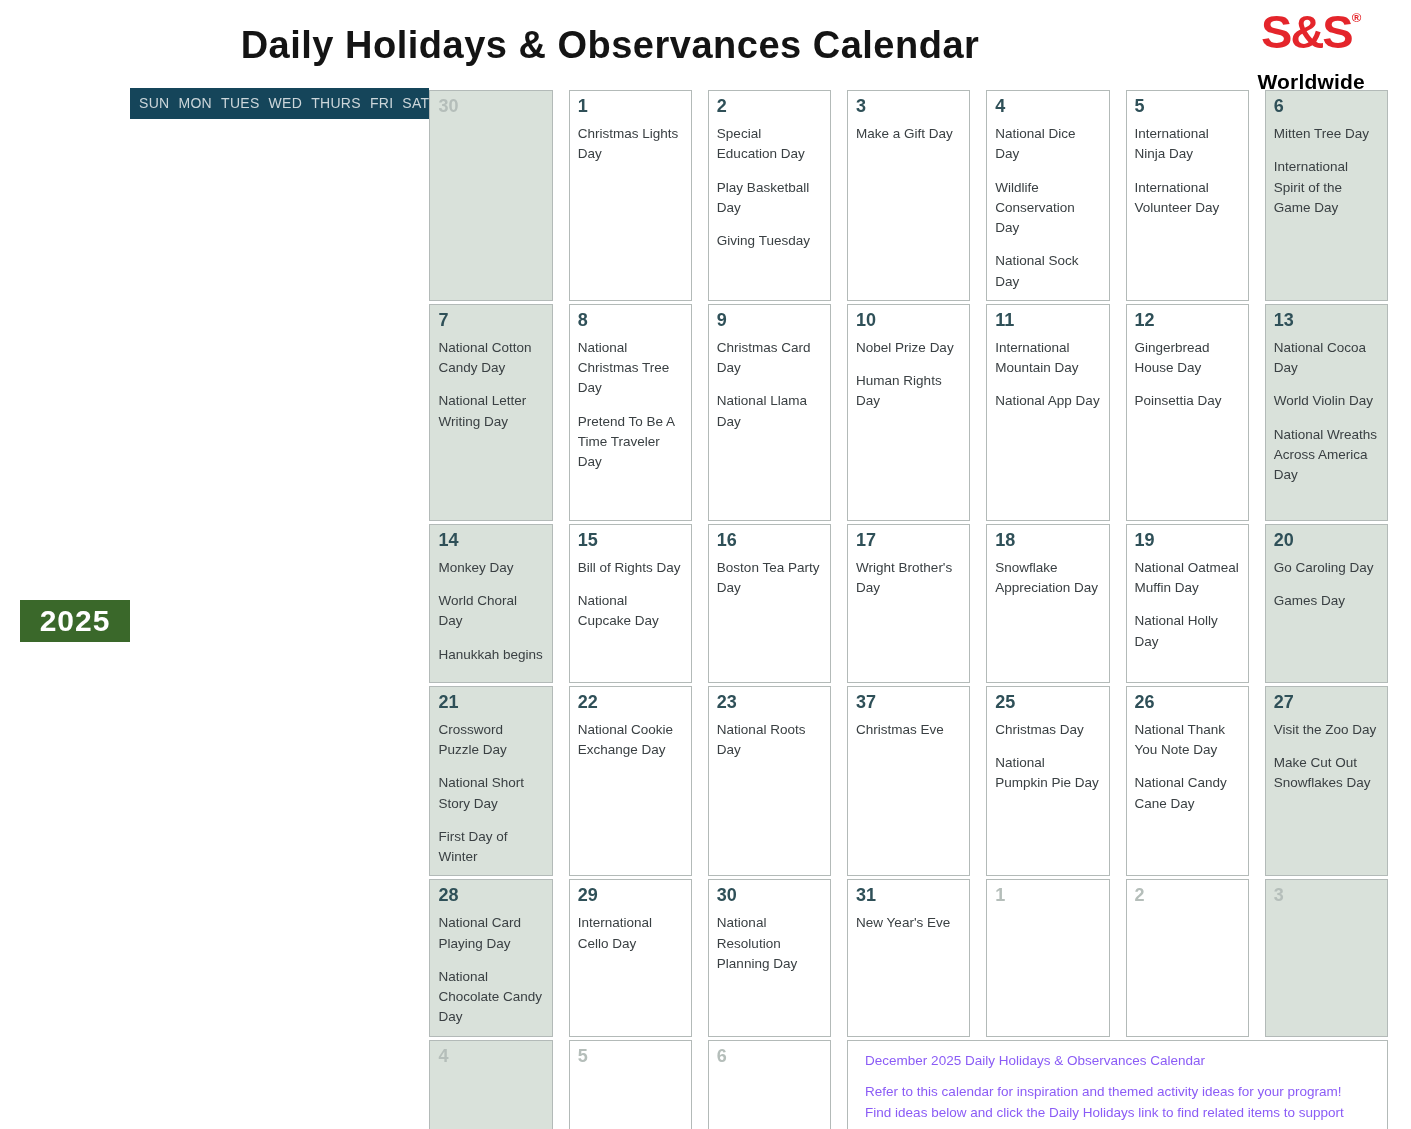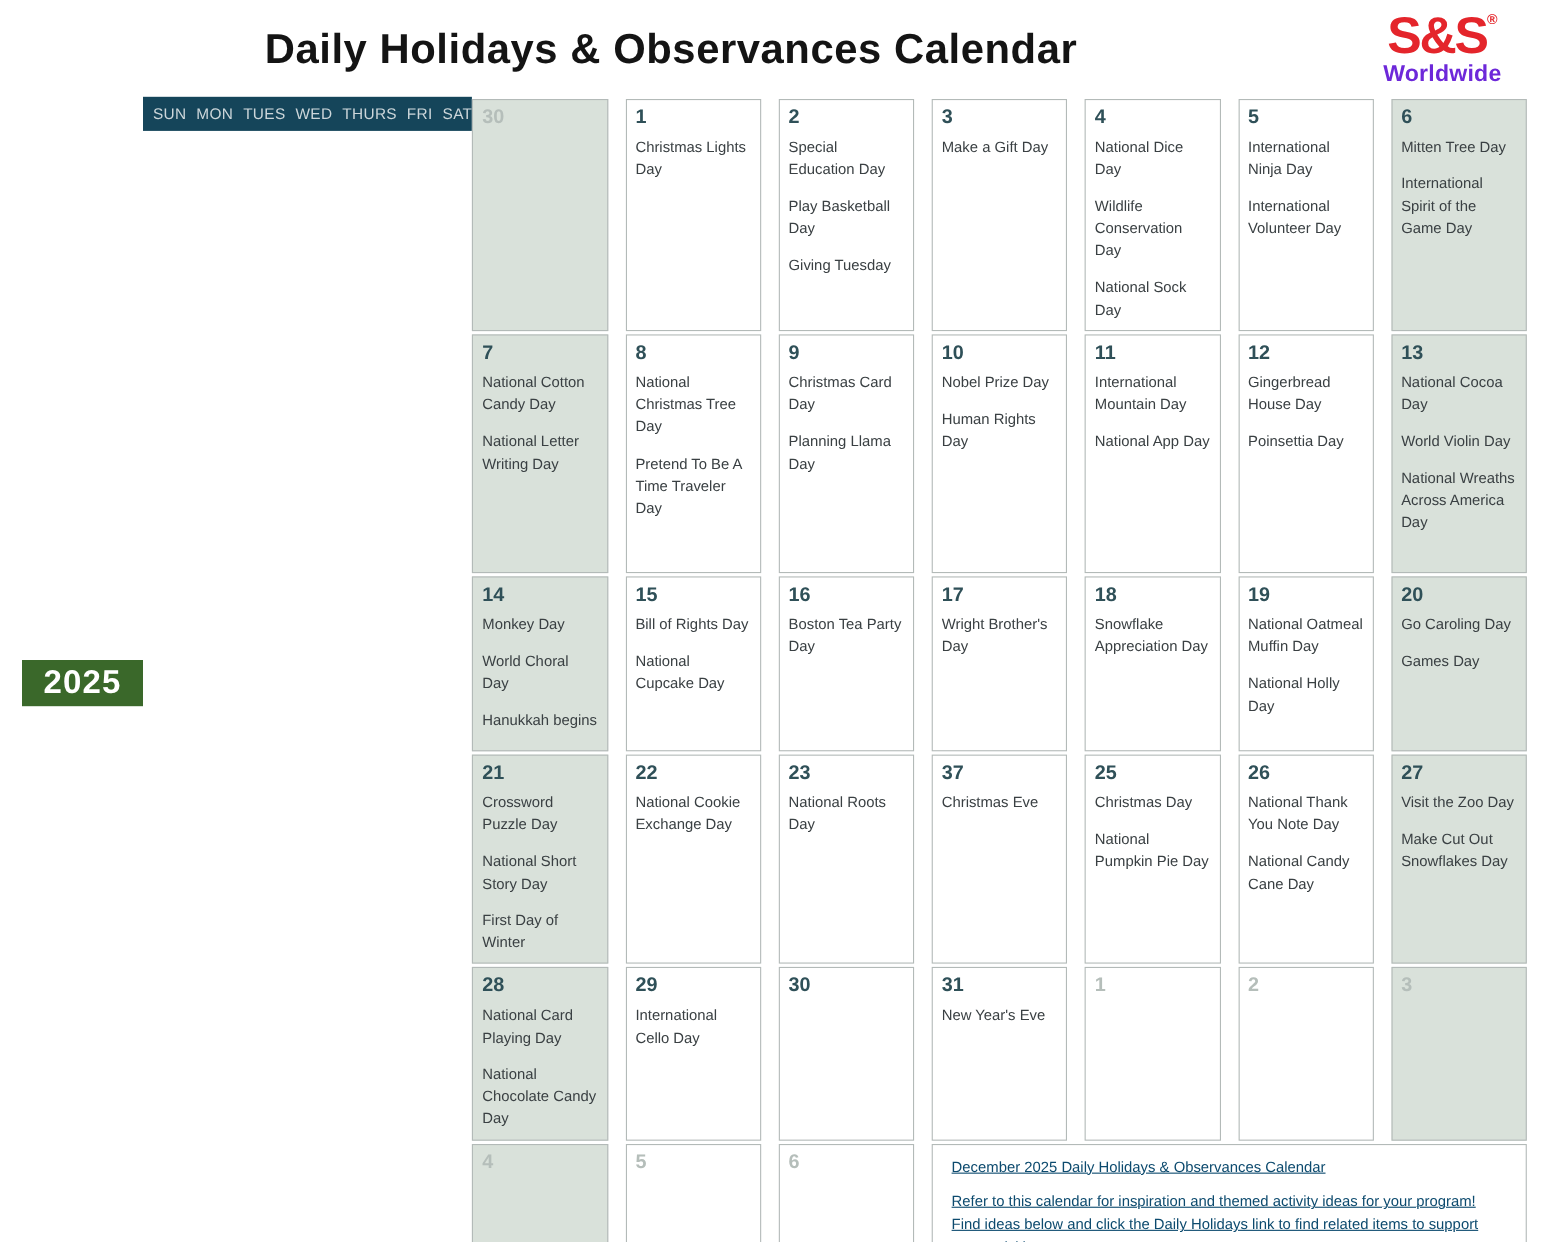--- a/index.html
+++ b/index.html
@@ -14,21 +14,21 @@
   
   .page-header { position: relative; height: 112px; }
   .title-wrap { width: 1220px; text-align: center; padding-top: 24px; }
   h1.page-title {
     font-size: 38px; font-weight: 800; color: #141414; letter-spacing: 0.5px;
     display: inline-block;
   }
   .logo { position: absolute; top: 8px; right: 46px; text-align: center; line-height: 1; }
   .logo-brand { color: var(--logo-red, #e4252b); font-size: 47px; font-weight: 800; letter-spacing: -2px; }
   .logo-reg { font-size: 13px; vertical-align: 26px; letter-spacing: 0; }
-  .logo-sub { color: #6d28d9; font-size: 21px; font-weight: 700; margin-top: 2px; letter-spacing: 0.2px; }
+  .logo-sub { color: #000000; font-size: 21px; font-weight: 700; margin-top: 16px; letter-spacing: 0.2px; }
 
   
   .cal-wrap { position: absolute; top: 88px; left: 20px; display: flex; align-items: center; }
 
   .sidebar {
     width: 110px; flex: 0 0 110px; position: relative;
     background: linear-gradient(180deg, var(--sidebar-green-dark2, #46752f) 0%, var(--sidebar-green-light, #6ba757) 100%);
   }
   .year-badge {
     height: 42px; background: var(--sidebar-green-dark, #3a682a); color: #ffffff;
@@ -59,21 +59,21 @@
   .week:nth-child(6) { min-height: 86px; }
 
   .cell { border: 1px solid #b3bab8; background: #ffffff; padding: 5px 8px 8px 8px; overflow: hidden; }
   .cell.weekend { background: var(--weekend-bg, #d9e1da); }
   .daynum { font-size: 18px; font-weight: 700; color: #2f5058; margin-bottom: 7px; }
   .cell.outside .daynum { color: #b5beba; }
   .event { font-size: 13.5px; color: #3a4043; line-height: 1.5; margin-bottom: 13px; }
   .event:last-child { margin-bottom: 0; }
 
   .note-cell { grid-column: span 4; padding: 10px 17px 8px 17px; background: #ffffff; }
-  .note-line { font-size: 13.5px; color: #0c4a6e; line-height: 1.55; margin-bottom: 11px; text-decoration: underline; }
+  .note-line { font-size: 13.5px; color: #8b5cf6; line-height: 1.55; margin-bottom: 11px; }
   .note-line:last-child { margin-bottom: 0; }
 </style>
 </head>
 <body>
 
 <div class="page">
 
   <header class="page-header">
     <div class="title-wrap">
       <h1 class="page-title">Daily Holidays &amp; Observances Calendar</h1>
@@ -161,21 +161,21 @@
     <div class="daynum">8</div>
     <div class="events">
                 <div class="event">National Christmas Tree Day</div>
                 <div class="event">Pretend To Be A Time Traveler Day</div>
               </div>
   </div>
             <div class="cell">
     <div class="daynum">9</div>
     <div class="events">
                 <div class="event">Christmas Card Day</div>
-                <div class="event">Planning Llama Day</div>
+                <div class="event">National Llama Day</div>
               </div>
   </div>
             <div class="cell">
     <div class="daynum">10</div>
     <div class="events">
                 <div class="event">Nobel Prize Day</div>
                 <div class="event">Human Rights Day</div>
               </div>
   </div>
             <div class="cell">
@@ -308,20 +308,23 @@
               </div>
   </div>
             <div class="cell">
     <div class="daynum">29</div>
     <div class="events">
                 <div class="event">International Cello Day</div>
               </div>
   </div>
             <div class="cell">
     <div class="daynum">30</div>
+    <div class="events">
+                <div class="event">National Resolution Planning Day</div>
+              </div>
   </div>
             <div class="cell">
     <div class="daynum">31</div>
     <div class="events">
                 <div class="event">New Year's Eve</div>
               </div>
   </div>
             <div class="cell outside">
     <div class="daynum">1</div>
     <div class="events"></div>

